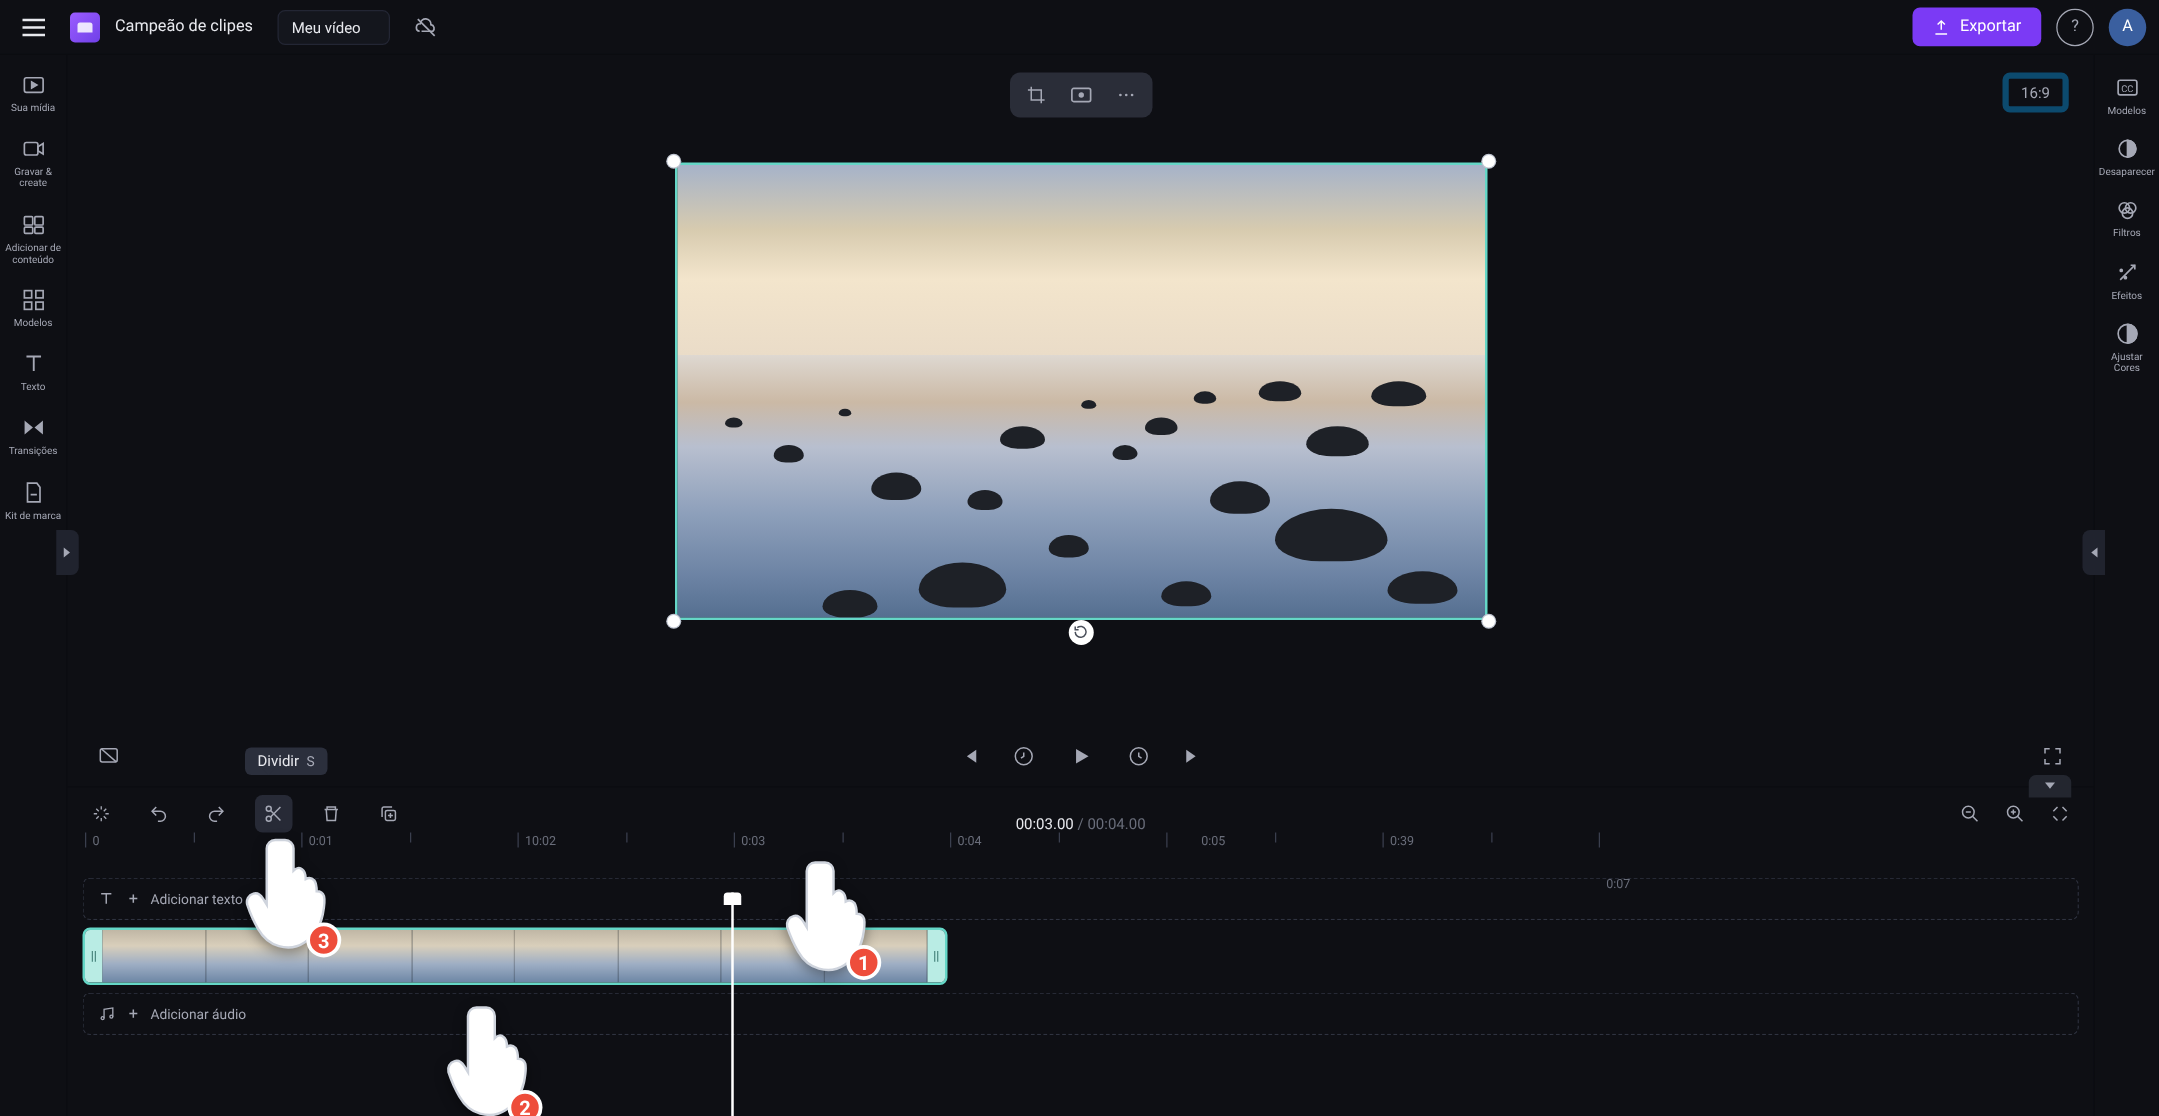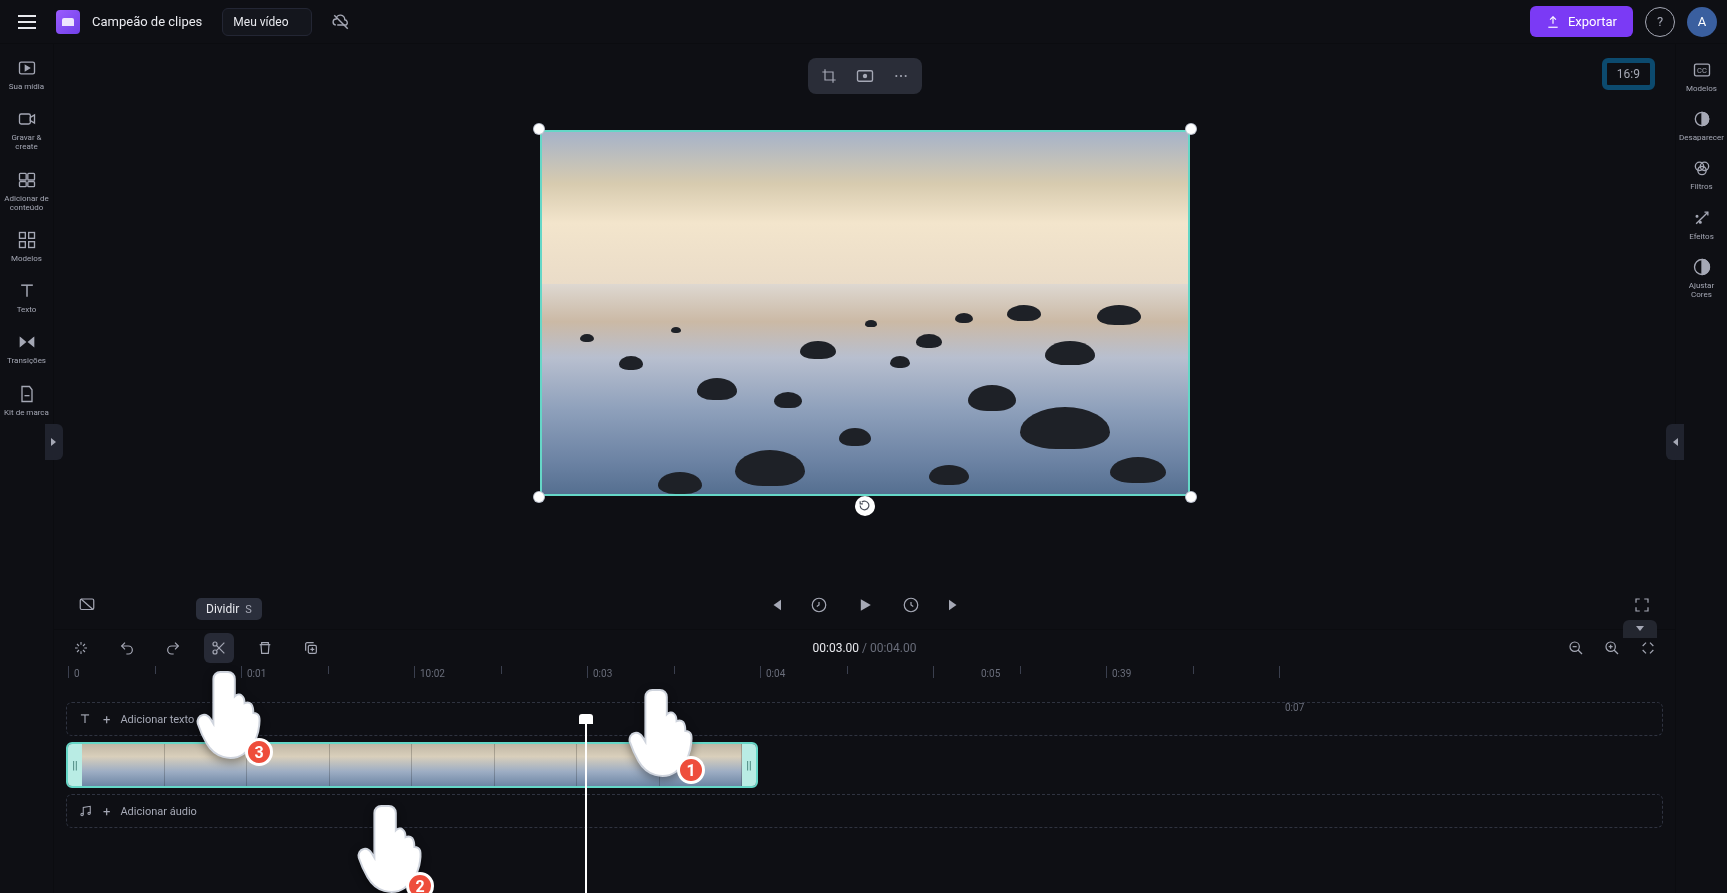--- a/index.html
+++ b/index.html
@@ -61,21 +61,21 @@
   .pc-left{position:absolute;left:18px;display:flex;gap:8px}
   .pc-right{position:absolute;right:18px;display:flex;gap:8px}
   .pc-btn{width:30px;height:30px;display:flex;align-items:center;justify-content:center;color:var(--text-dim);border-radius:6px;cursor:pointer}
   .play{width:34px;height:34px}
 
   .rightbar{width:52px;background:var(--bg);border-left:1px solid #0b0c10;display:flex;flex-direction:column;align-items:center;gap:4px;padding-top:10px;position:relative}
   .rightbar .lb-expand{left:-10px;right:auto;border-radius:6px 0 0 6px}
 
   
   .timeline-panel{height:264px;background:var(--bg);border-top:1px solid #0b0c10;display:flex;flex-direction:column;position:relative}
-  .tl-toolbar{height:36px;display:flex;align-items:center;padding:0 12px;color:var(--text-dim);gap:16px;position:relative}
+  .tl-toolbar{height:36px;display:flex;align-items:flex-end;padding:0 12px;color:var(--text-dim);gap:16px;position:relative}
   .tl-time{position:absolute;left:50%;transform:translateX(-50%);font-size:12px}
   .tl-time .cur{color:var(--text)}
   .tl-time .tot{color:var(--text-faint)}
   .tl-zoom{position:absolute;right:12px;display:flex;gap:6px}
   .tooltip{position:absolute;top:-32px;left:142px;background:#2b2f3c;color:var(--text);font-size:12px;padding:4px 10px;border-radius:5px;display:flex;align-items:center;gap:6px;z-index:30}
   .tooltip .shortcut{color:var(--text-dim);font-size:11px}
   .tooltip::after{content:"";position:absolute;bottom:-5px;left:14px;border:5px solid transparent;border-top-color:#2b2f3c}
 
   .tl-ruler{height:22px;position:relative;font-size:10px;color:var(--text-faint)}
   .tick{position:absolute;top:0;height:8px;border-left:1px solid #3a3f4e}
@@ -429,21 +429,21 @@
           <div class="tick major" style="left: 360px;"></div>
           <div class="tick-label" style="left: 366px;">10:02</div>
           <div class="tick" style="left: 446.5px;"></div>
           <div class="tick major" style="left: 533px;"></div>
           <div class="tick-label" style="left: 539px; text-align: right;">0:03</div>
           <div class="tick" style="left: 619.5px;"></div>
           <div class="tick major" style="left: 706px;"></div>
           <div class="tick-label" style="left: 712px;">0:04</div>
           <div class="tick" style="left: 792.5px;"></div>
           <div class="tick major" style="left: 879px;"></div>
-          <div class="tick-label" style="left: 927px;">0:05</div>
+          <div class="tick-label" style="left: 907px;">0:05</div>
           <div class="tick" style="left: 965.5px;"></div>
           <div class="tick major" style="left: 1052px;"></div>
           <div class="tick-label" style="left: 1058px;">0:39</div>
           <div class="tick" style="left: 1138.5px;"></div>
           <div class="tick major" style="left: 1225px;"></div>
           <div class="tick-label" style="left: 1231px; margin-top: 34px;">0:07</div>
         </div>
 
       <div class="tl-tracks">
 

